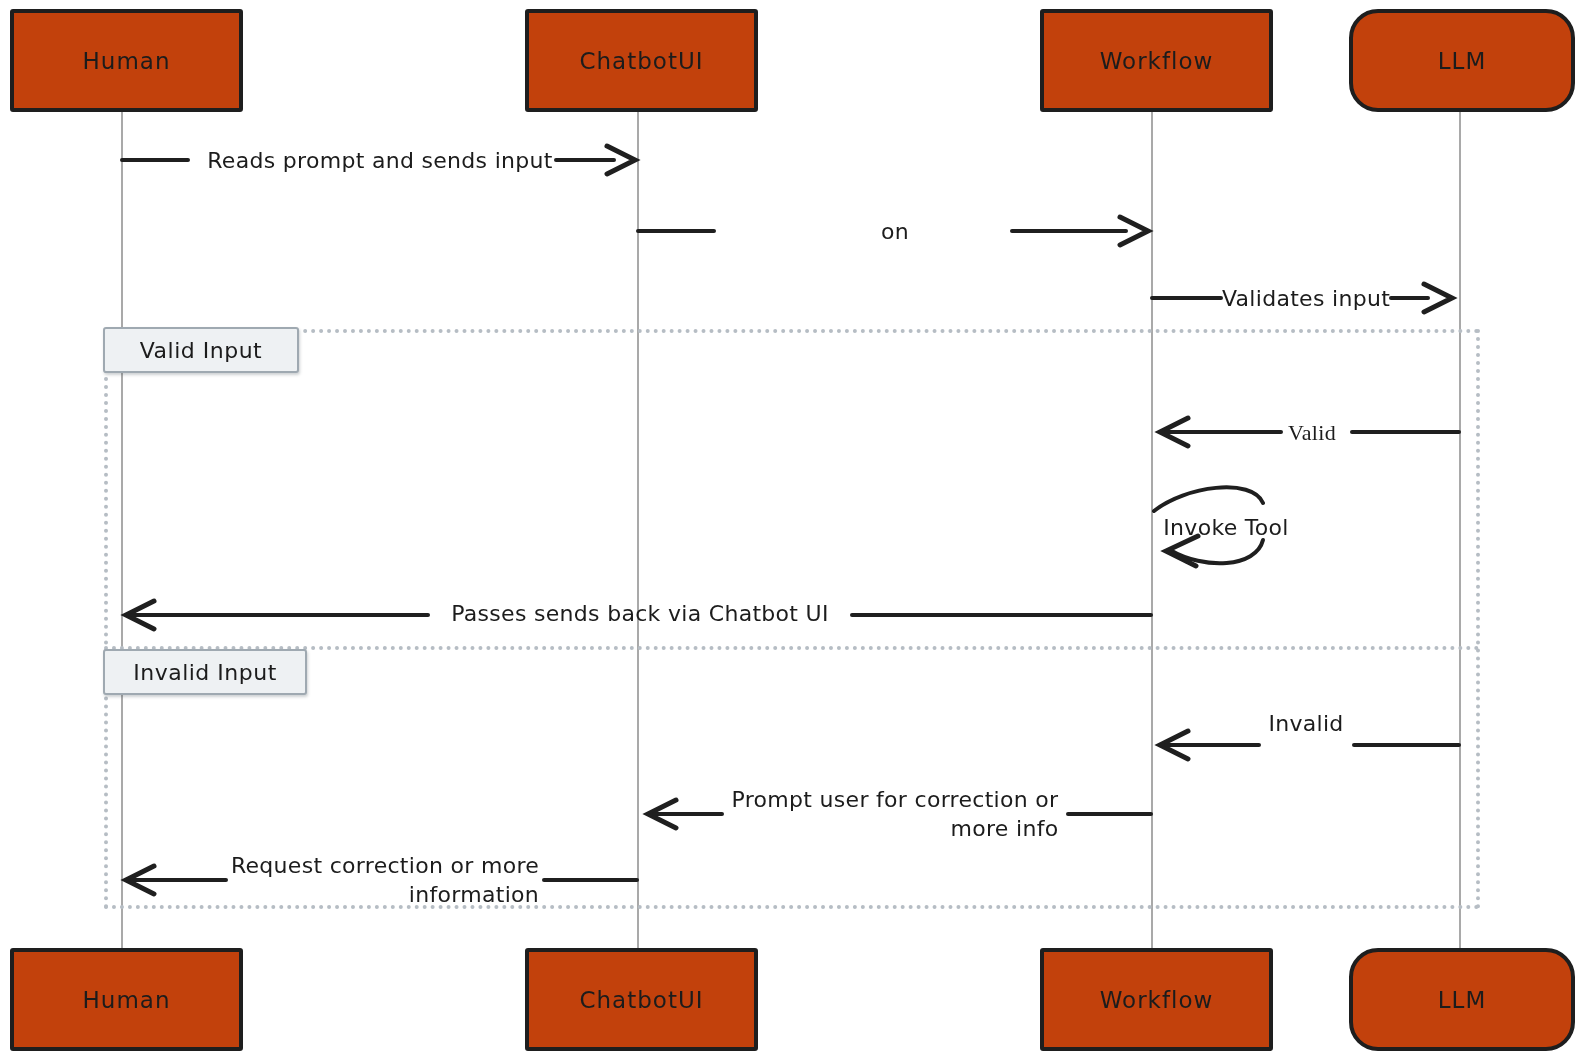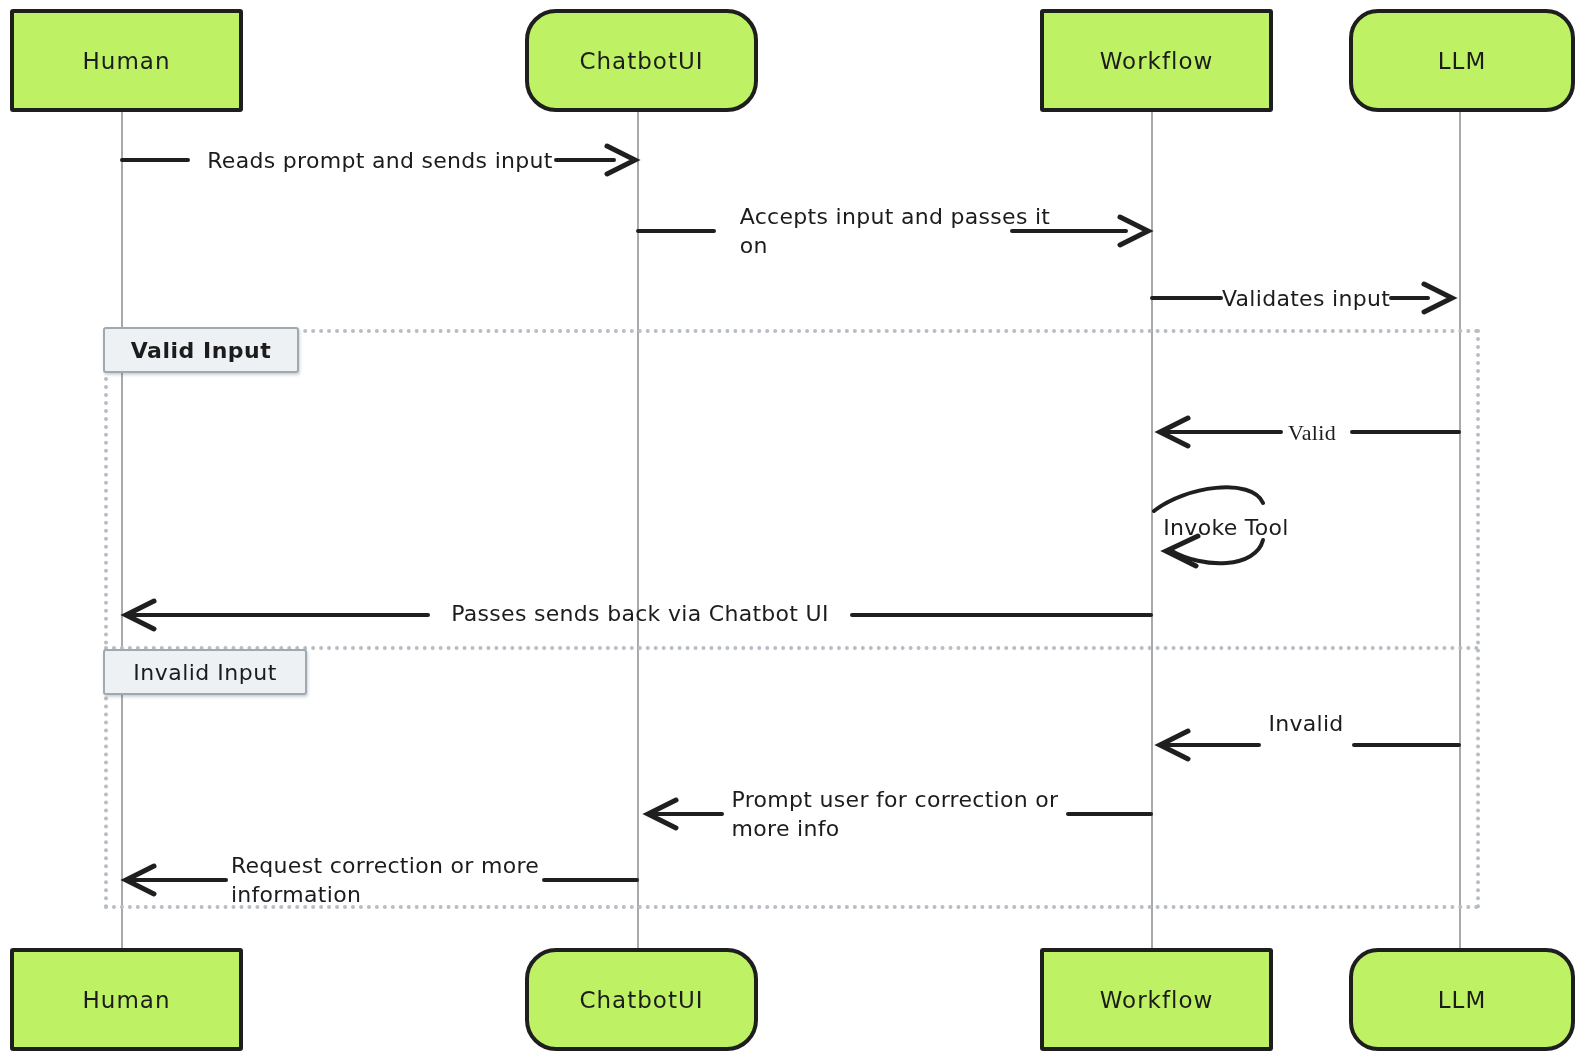--- a/index.html
+++ b/index.html
@@ -3,53 +3,53 @@
 <meta charset="utf-8">
 <style>
   html,body{margin:0;padding:0;background:#ffffff;}
   #stage{
     position:relative;width:1582px;height:1053px;background:#ffffff;overflow:hidden;
     font-family:"DejaVu Sans","Liberation Sans",sans-serif;color:#1c1c1c;
   }
   #lines{position:absolute;left:0;top:0;width:1582px;height:1053px;}
 
   .pbox{
-    position:absolute;width:225px;height:95px;background:#bef264;
+    position:absolute;width:225px;height:95px;background:#c2410c;
     border:4px solid #1e1e1e;border-radius:3px;
     display:flex;align-items:center;justify-content:center;
     font-size:23px;letter-spacing:1px;z-index:3;
   }
   .pbox.top{top:9px;}
   .pbox.bottom{top:948px;}
   .px-human{left:10px;}
-  .px-chatbotui{left:525px;border-radius:31px;}
+  .px-chatbotui{left:525px;}
   .px-workflow{left:1040px;}
   .px-llm{left:1349px;width:218px;border-radius:29px;}
 
   .frame{
     position:absolute;left:104px;top:329px;width:1368px;height:572px;
     border:4px dotted #b6bdc4;z-index:1;
   }
   .frame-divider{
     position:absolute;left:104px;top:646px;width:1376px;height:0;
     border-top:4px dotted #b6bdc4;z-index:1;
   }
   .frame-label{
     position:absolute;height:42px;background:#eef1f3;
     border:2px solid #9fa9b1;border-radius:3px;
     box-shadow:1px 2px 3px rgba(60,70,80,.25);
     display:flex;align-items:center;justify-content:center;
     font-size:22px;letter-spacing:.5px;z-index:4;
   }
-  .fl-valid{left:103px;top:327px;width:192px;font-weight:bold;}
+  .fl-valid{left:103px;top:327px;width:192px;}
   .fl-invalid{left:103px;top:649px;width:200px;}
 
   .msg{
     position:absolute;transform:translate(-50%,-50%);
-    text-align:left;z-index:2;font-size:22px;letter-spacing:.3px;line-height:29px;
+    text-align:right;z-index:2;font-size:22px;letter-spacing:.3px;line-height:29px;
   }
   .msg div{white-space:nowrap;}
 </style>
 </head>
 <body>
 
 <div id="stage">
 
   <svg id="lines" viewBox="0 0 1582 1053" xmlns="http://www.w3.org/2000/svg">
 
@@ -150,21 +150,20 @@
     <span>Workflow</span>
   </div>
   <div class="pbox bottom px-llm">
     <span>LLM</span>
   </div>
 
   <div class="msg" style="left:380px;top:160px;">
     <div>Reads prompt and sends input</div>
   </div>
   <div class="msg" style="left:895px;top:231px;">
-    <div>Accepts input and passes it</div>
     <div>on</div>
   </div>
   <div class="msg" style="left:1306px;top:298px;">
     <div>Validates input</div>
   </div>
   <div class="msg" style="left:1312px;top:432px;font-family:Liberation Serif, serif;">
     <div>Valid</div>
   </div>
   <div class="msg" style="left:1226px;top:527px;">
     <div>Invoke Tool</div>

